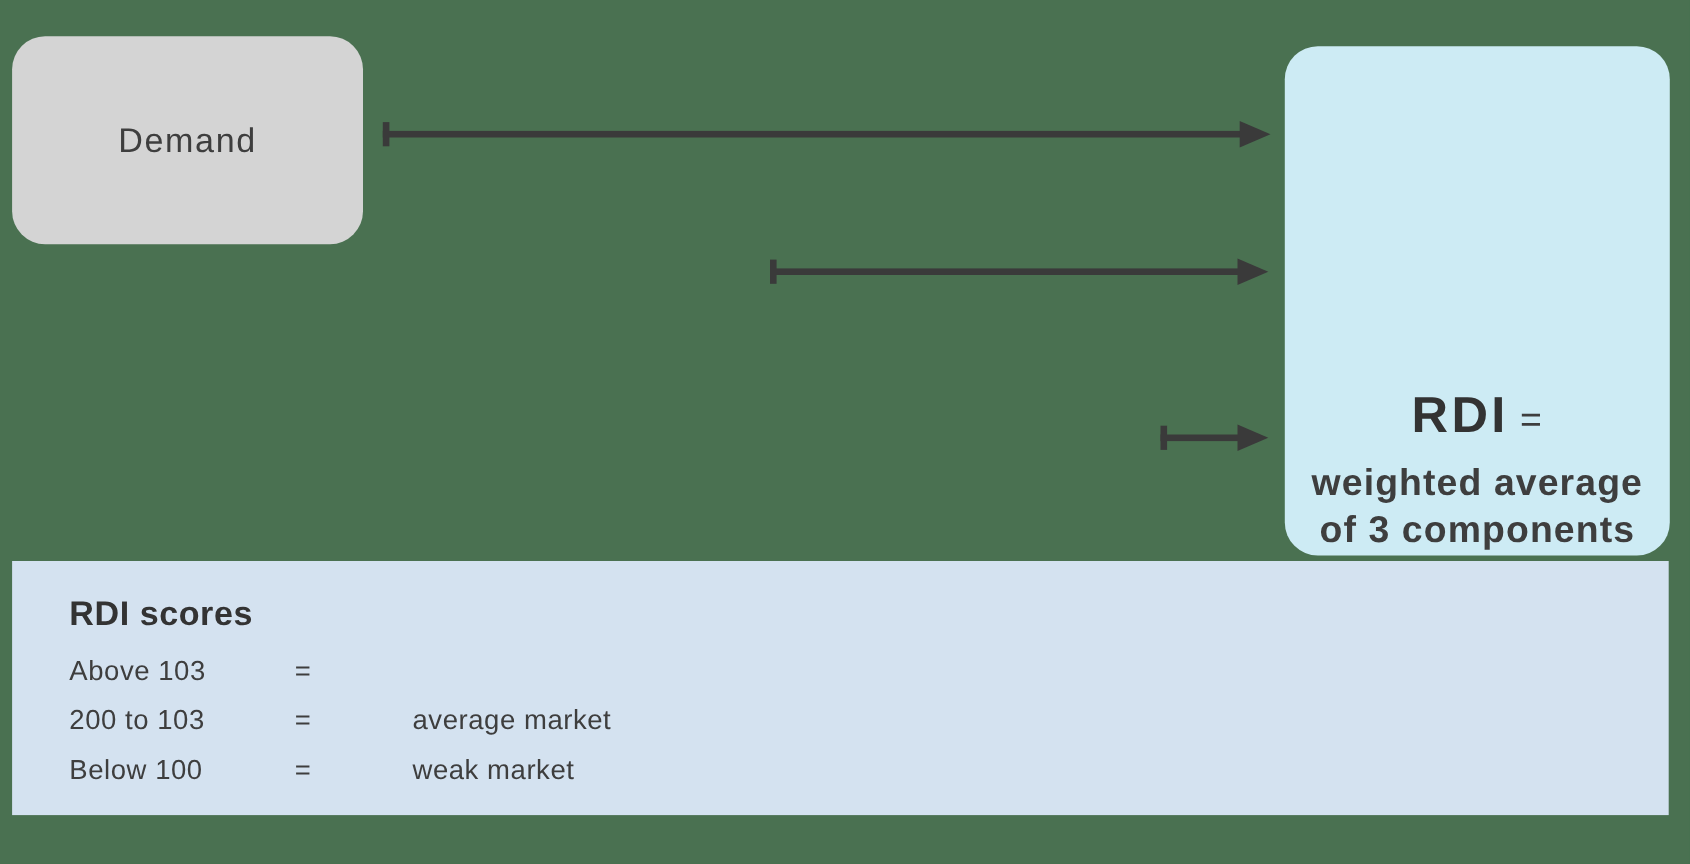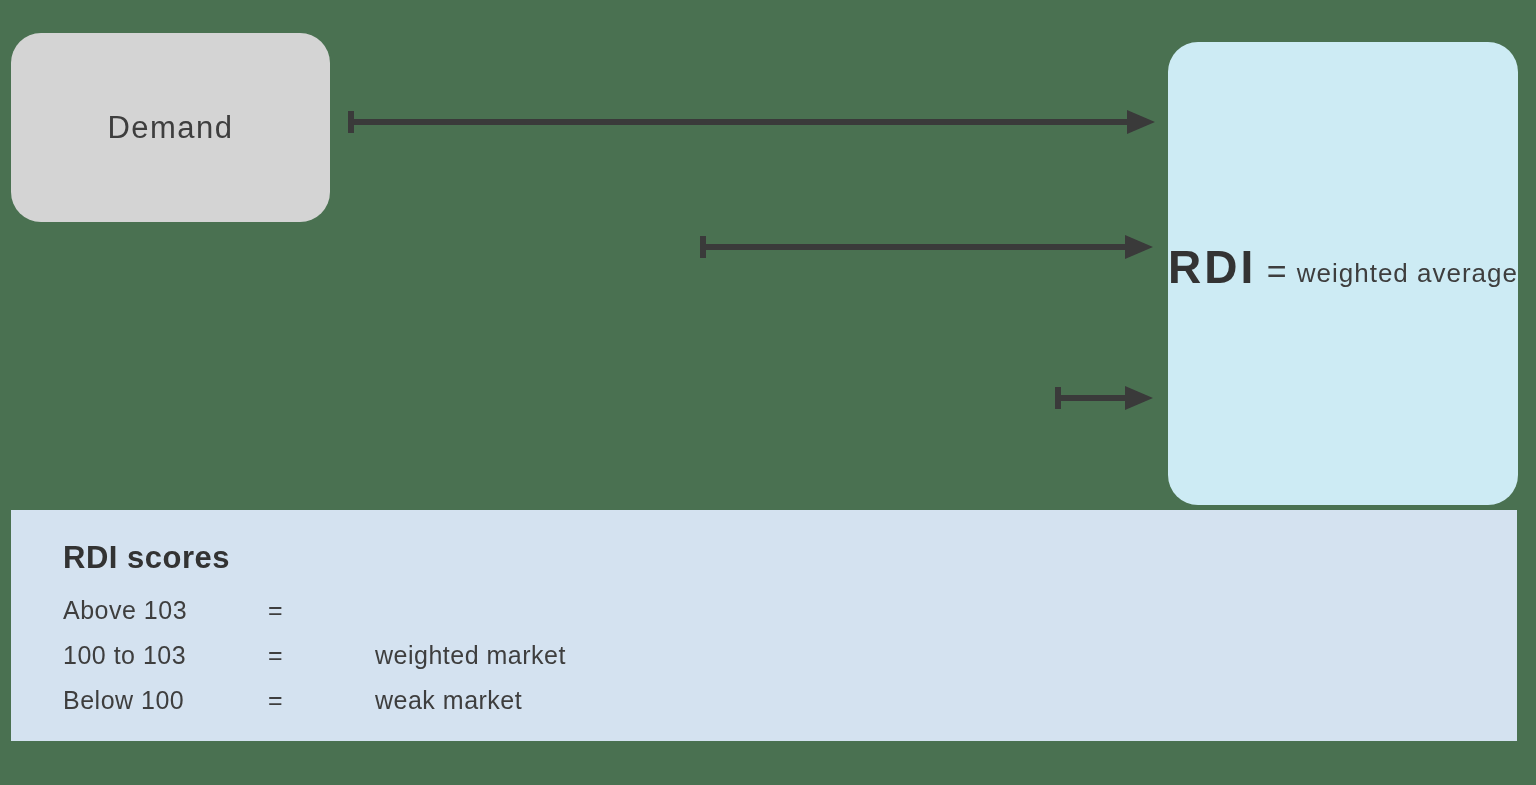--- a/index.html
+++ b/index.html
@@ -43,34 +43,34 @@
   }
   .box-demand{left:11px;top:33px;width:319px;height:189px;}
   .box-purchasing{left:367px;top:167px;width:317px;height:192px;}
   .box-supply{left:720px;top:305px;width:320px;height:192px;}
   
   .box-rdi{
     position:absolute;
     left:1168px;top:42px;width:350px;height:463px;
     background:var(--box-blue);
     border-radius:30px;
-    display:flex;
-    align-items:center;justify-content:space-between;
+    display:flex;flex-direction:column;
+    align-items:center;justify-content:flex-end;
     text-align:center;
   }
   .rdi-title-line{
     font-size:34px;font-weight:300;color:var(--text-dark);
     margin-bottom:14px;letter-spacing:1px;
   }
   .rdi-title-line .rdi-word{
     font-size:46px;font-weight:700;color:var(--text-bold);
     letter-spacing:3px;
   }
   .rdi-desc{
-    font-size:26px;font-weight:400;color:var(--text-dark);
+    font-size:34px;font-weight:700;color:var(--text-dark);
     line-height:1.28;letter-spacing:1px;
   }
   
   .arrow{position:absolute;height:24px;}
   .arrow .tail{
     position:absolute;left:0;top:1px;width:6px;height:22px;
     background:var(--arrow);
   }
   .arrow .shaft{
     position:absolute;left:0;right:26px;top:9px;height:6px;
@@ -132,34 +132,35 @@
     <span class="head"></span>
   </div>
 
   <div class="box-rdi">
     <div class="rdi-title-line">
       <span class="rdi-word">RDI</span>
       <span>=</span>
     </div>
     <div class="rdi-desc">
       <div>weighted average</div>
+      <div>of 3 components</div>
     </div>
   </div>
 
   <div class="legend">
     <div class="legend-heading">RDI scores</div>
 
     <div class="legend-row">
       <span>Above 103</span>
       <span>=</span>
     </div>
     <div class="legend-row">
-      <span>100 to 103</span>
+      <span>200 to 103</span>
       <span>=</span>
-      <span>weighted market</span>
+      <span>average market</span>
     </div>
     <div class="legend-row">
       <span>Below 100</span>
       <span>=</span>
       <span>weak market</span>
     </div>
   </div>
 
 </div>
 

